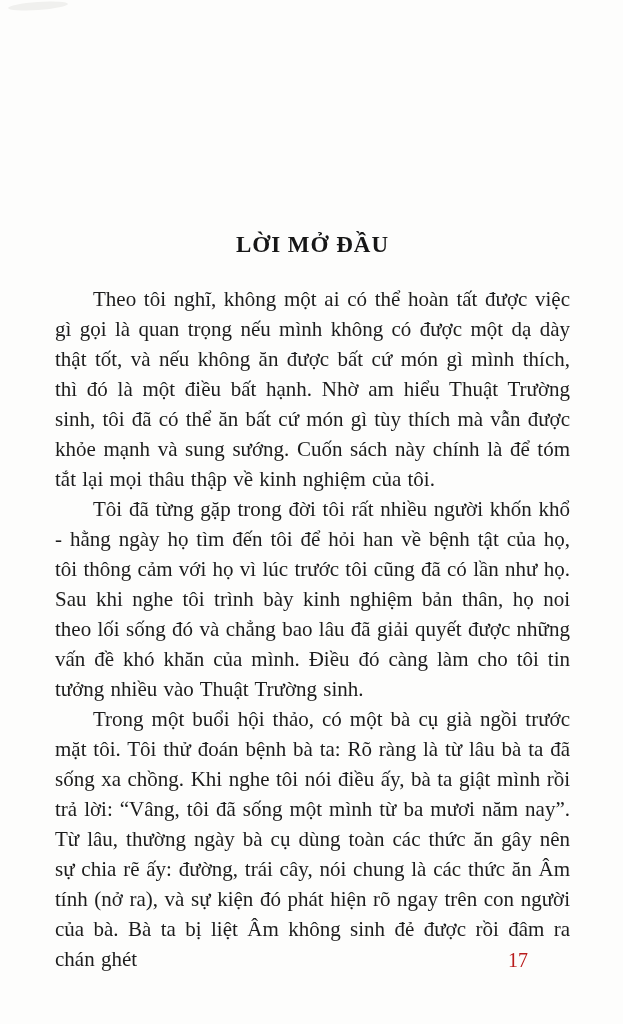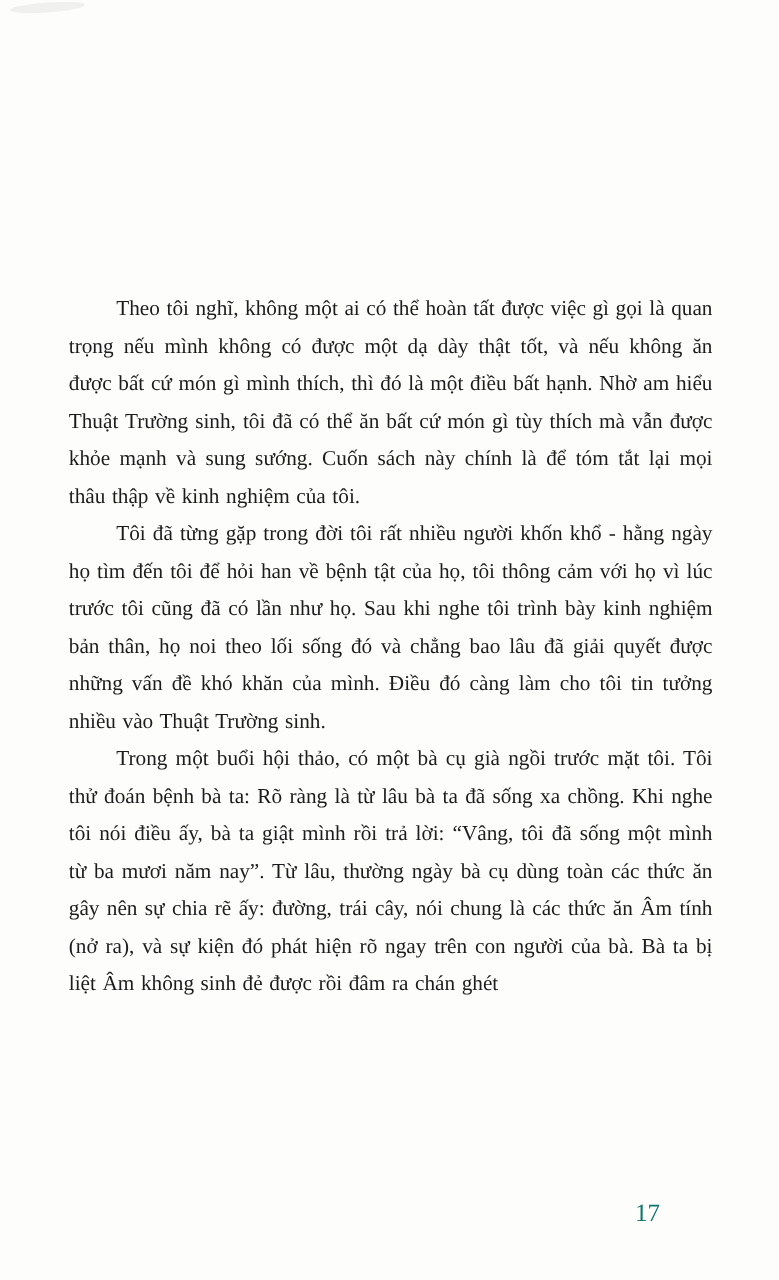--- a/index.html
+++ b/index.html
@@ -37,44 +37,44 @@
   .chapter-title {
     text-align: center;
     font-weight: bold;
     font-size: 23px;
     letter-spacing: 1px;
     margin: 0 0 26px 0;
     color: #161616;
   }
   .body-text p {
     margin: 0;
-    font-size: 17px;
+    font-size: 21px;
     line-height: 30px;
     text-align: justify;
     text-indent: 38px;
     word-spacing: 1px;
   }
   .body-text .it {
   }
   .page-number {
     position: absolute;
     top: 949px;
     left: 508px;
     font-size: 20px;
-    color: #0f766e;
-    margin-top: 11px;
+    color: #b91c1c;
   }
 </style>
 </head>
 <body>
 
 <div class="page" style="background: rgb(253, 253, 252); color: rgb(28, 28, 28);">
   <div class="scan-smudge"></div>
 
   <div class="content">
+    <h1 class="chapter-title">LỜI MỞ ĐẦU</h1>
 
     <div class="body-text">
       <p><span>Theo tôi nghĩ, không một ai có thể hoàn tất được việc gì gọi là quan trọng nếu mình không có được một dạ dày thật tốt, và nếu không ăn được bất cứ món gì mình thích, thì đó là một điều bất hạnh. Nhờ am hiểu Thuật Trường sinh, tôi đã có thể ăn bất cứ món gì tùy thích mà vẫn được khỏe mạnh và sung sướng. Cuốn sách này chính là để tóm tắt lại mọi thâu thập về kinh nghiệm của tôi.</span></p>
       <p><span>Tôi đã từng gặp trong đời tôi rất nhiều người khốn khổ - hằng ngày họ tìm đến tôi để hỏi han về bệnh tật của họ, tôi thông cảm với họ vì lúc trước tôi cũng đã có lần như họ. Sau khi nghe tôi trình bày kinh nghiệm bản thân, họ noi theo lối sống đó và chẳng bao lâu đã giải quyết được những vấn đề khó khăn của mình. Điều đó càng làm cho tôi tin tưởng nhiều vào Thuật Trường sinh.</span></p>
       <p><span>Trong một buổi hội thảo, có một bà cụ già ngồi trước mặt tôi. Tôi thử đoán bệnh bà ta: Rõ ràng là từ lâu bà ta đã sống xa chồng. Khi nghe tôi nói điều ấy, bà ta giật mình rồi trả lời: </span><span class="it">“Vâng, tôi đã sống một mình từ ba mươi năm nay”</span><span>. Từ lâu, thường ngày bà cụ dùng toàn các thức ăn gây nên sự chia rẽ ấy: đường, trái cây, nói chung là các thức ăn </span><span class="it">Âm tính</span><span> (nở ra), và sự kiện đó phát hiện rõ ngay trên con người của bà. Bà ta bị </span><span class="it">liệt Âm</span><span> không sinh đẻ được rồi đâm ra chán ghét</span></p>
     </div>
   </div>
 
   <div class="page-number">17</div>
 </div>

